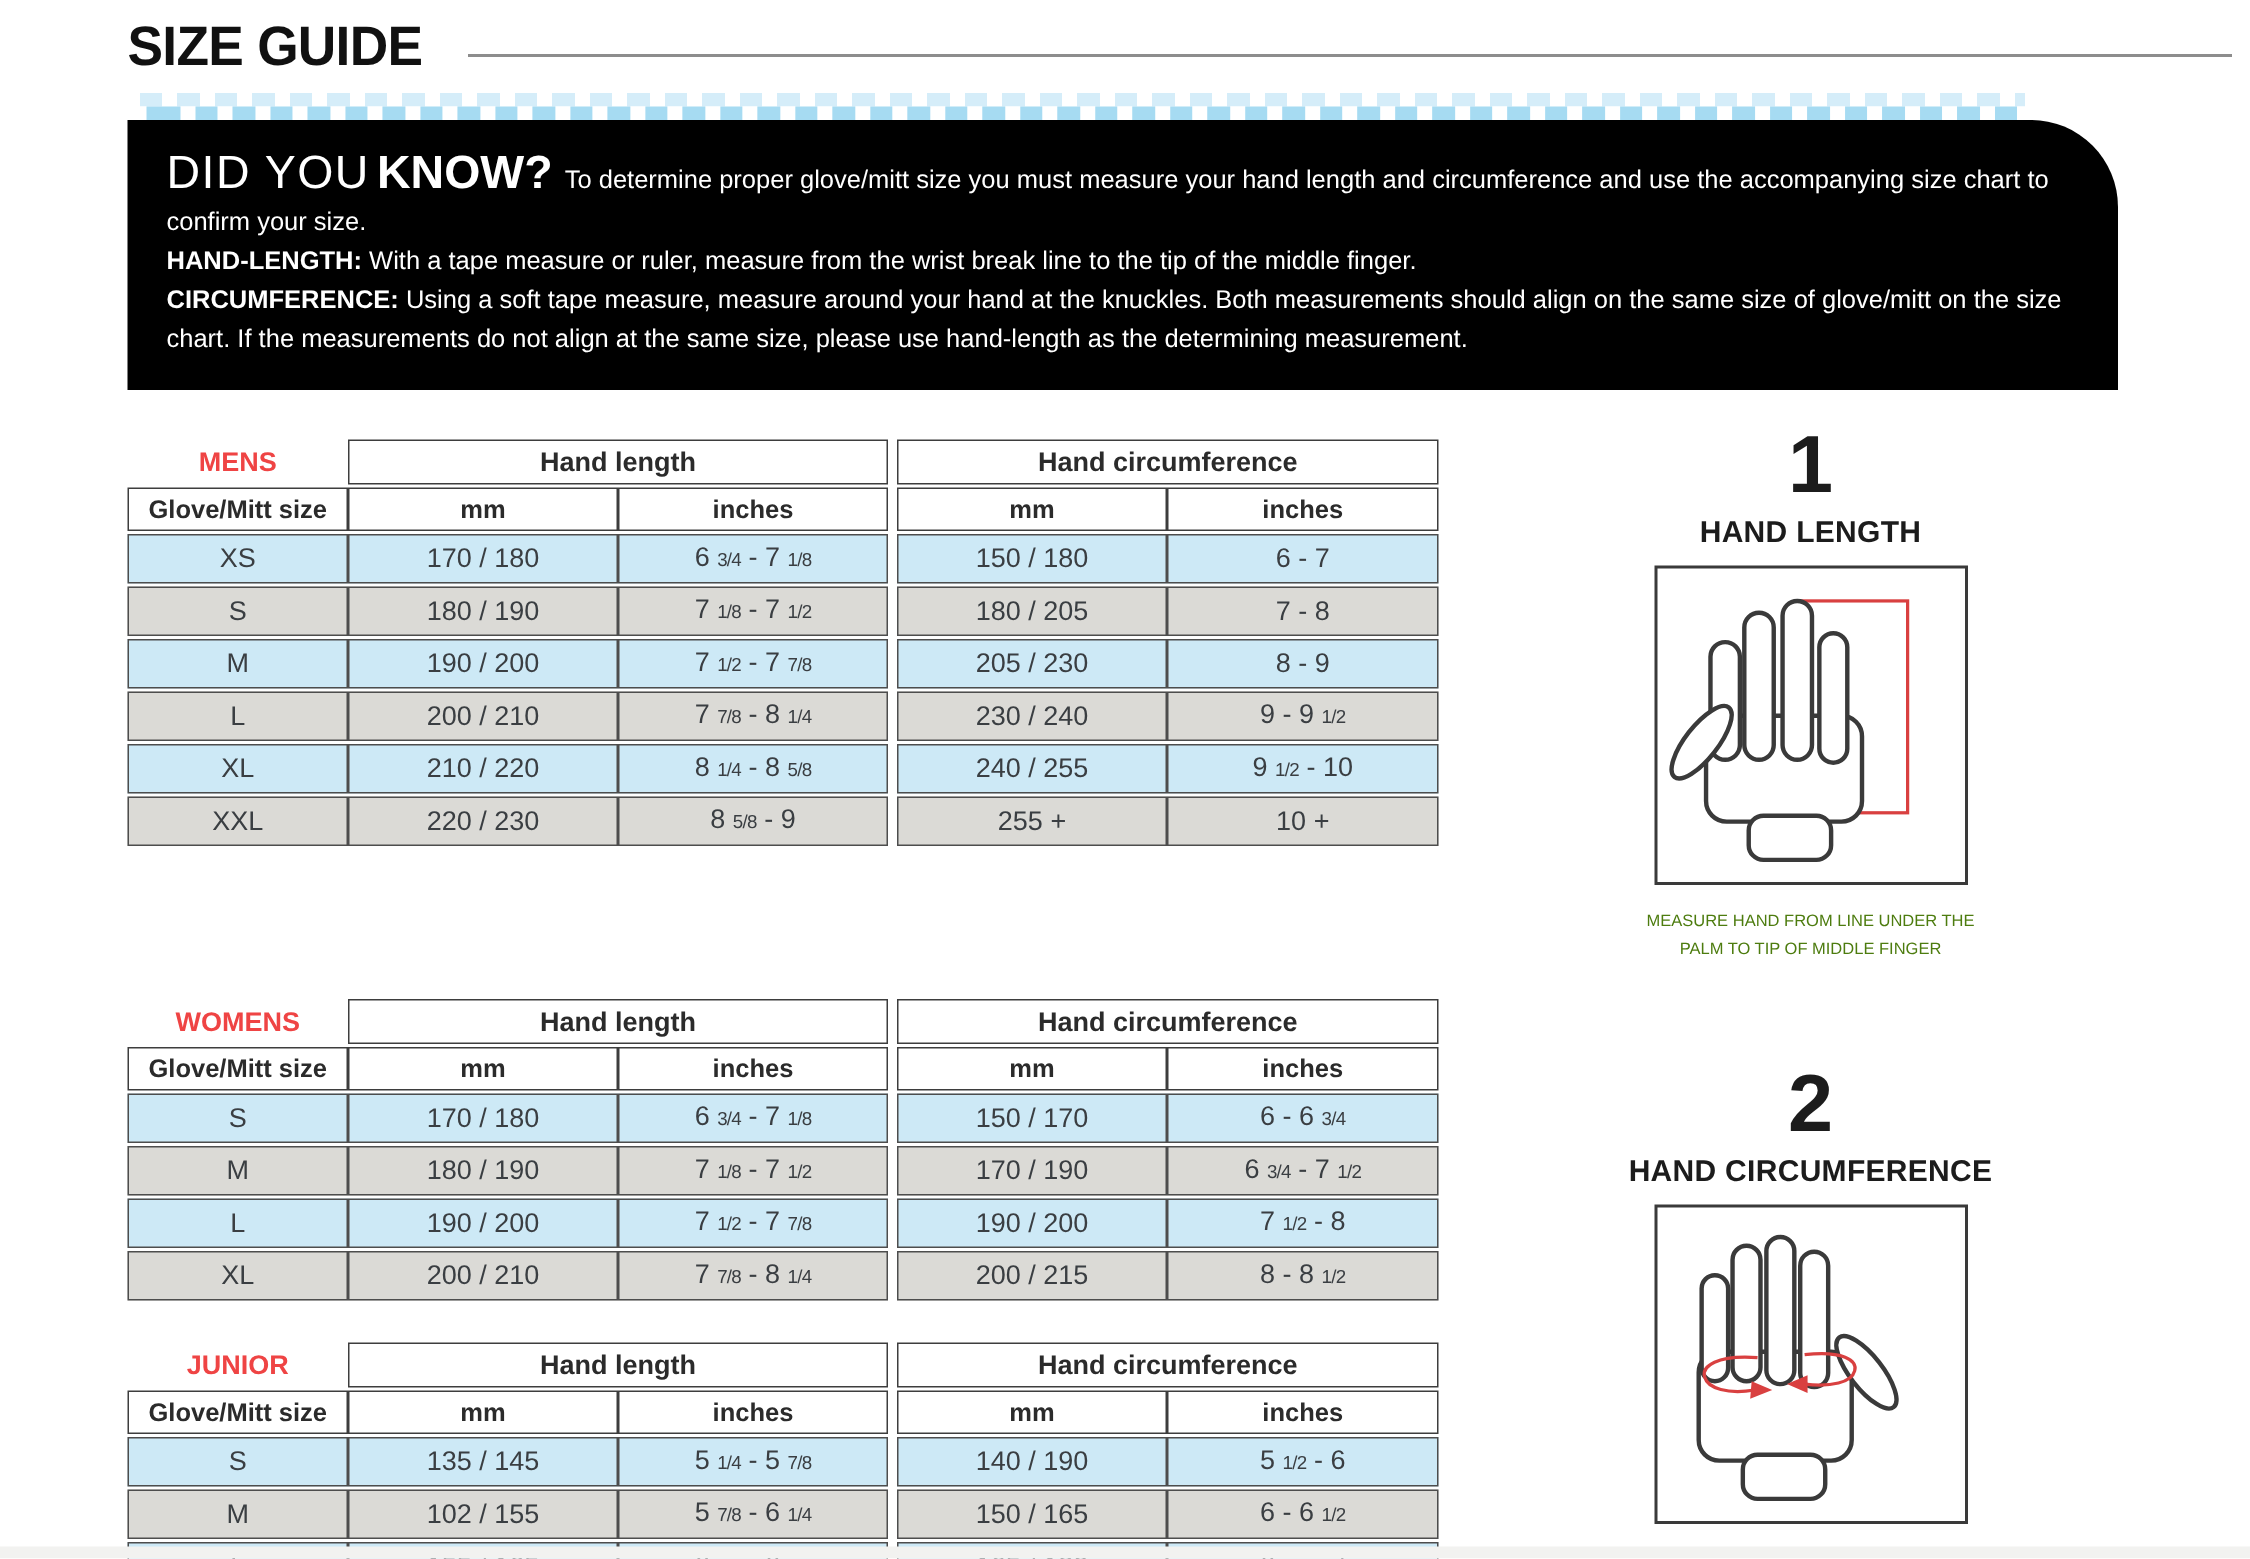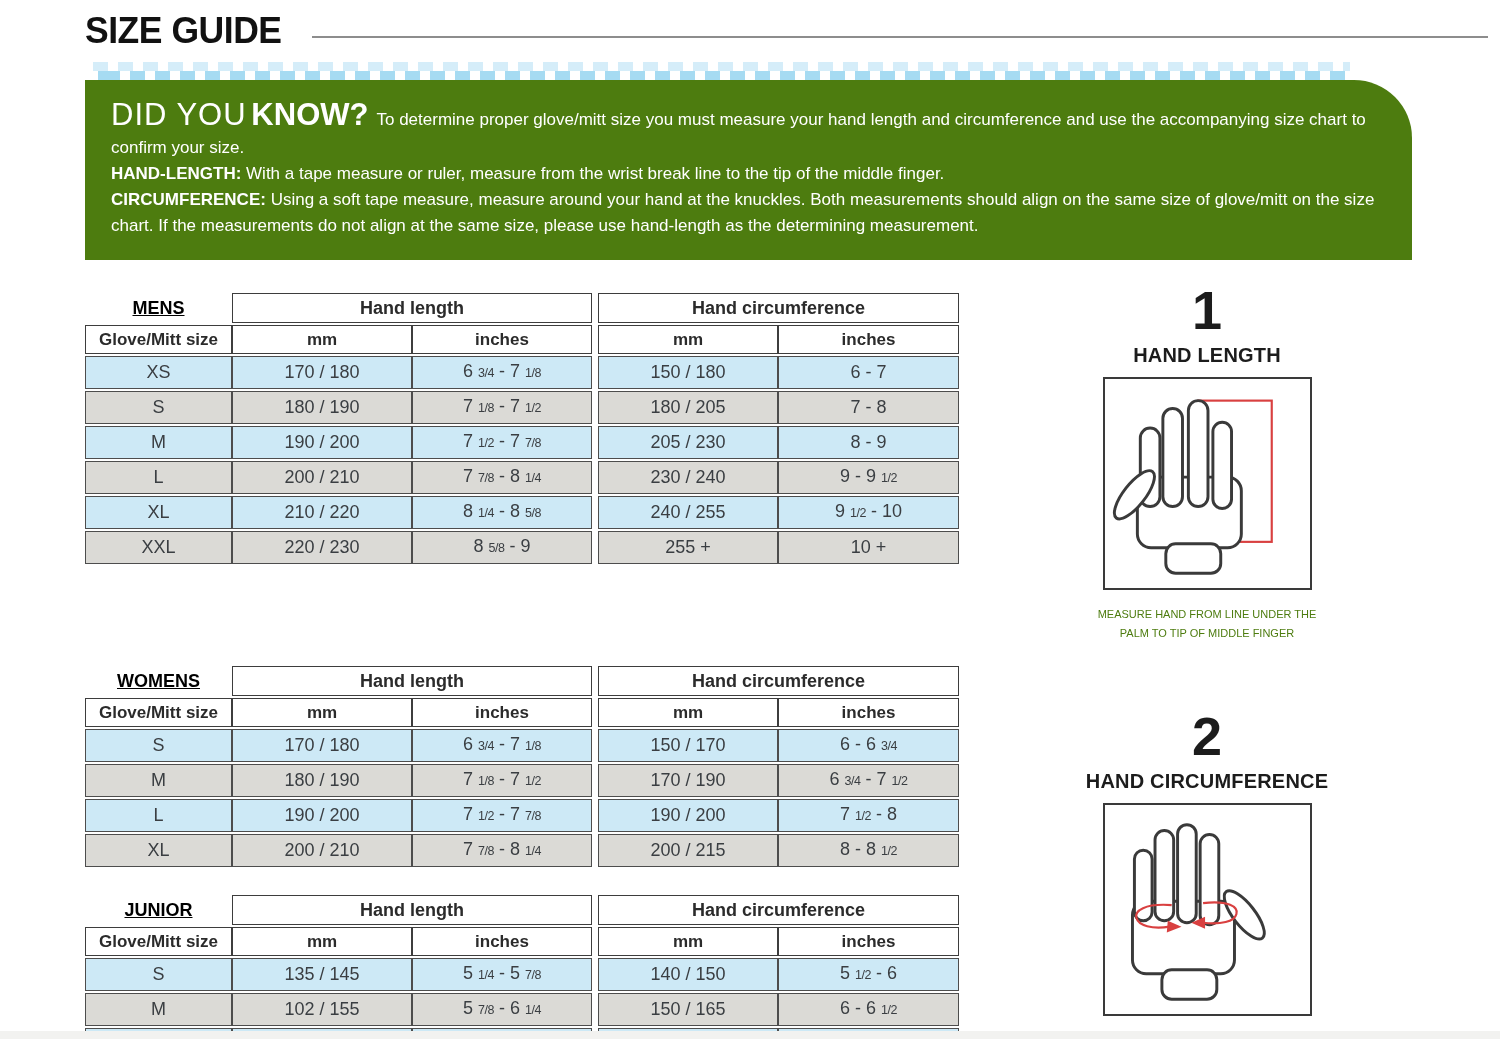--- a/index.html
+++ b/index.html
@@ -13,40 +13,40 @@
   .title-row { position: absolute; left: 85px; top: 10px; right: 12px; display: flex; align-items: center; }
   .title-row h1 { font-size: 37px; font-weight: 800; letter-spacing: -0.5px; color: #111; transform: scaleX(0.96); transform-origin: left; white-space: nowrap; }
   .title-rule { flex: 1; border-top: 2px solid #8d8d8d; margin-left: 22px; margin-top: 12px; }
 
   
   .banner-wrap { position: absolute; left: 85px; top: 62px; width: 1327px; }
   .dash-row { height: 9px; margin-left: 8px; width: calc(100% - 70px); }
   .dash-1 { background: repeating-linear-gradient(90deg, #d5edf9 0 15px, #ffffff 15px 25px); }
   .dash-2 { background: repeating-linear-gradient(90deg, #a6dbf2 0 15px, #ffffff 15px 25px); background-position: 12px 0; }
   .banner {
-    background: #4d7c0f; color: #fff; border-top-right-radius: 58px;
+    background: #000000; color: #fff; border-top-right-radius: 58px;
     min-height: 180px; padding: 15px 30px 2px 26px;
   }
   .banner p { font-size: 17px; line-height: 26px; }
   .banner .p1 { margin-bottom: 0; }
   .hl-light { font-size: 31px; font-weight: 300; letter-spacing: 1px; line-height: 40px; }
   .hl-bold  { font-size: 31px; font-weight: 800; line-height: 40px; margin-right: 8px; }
   .banner b { font-weight: 700; }
 
   
   .tables { position: absolute; left: 85px; top: 291px; width: 874px; }
   table.sizes { border-collapse: separate; border-spacing: 0 2px; table-layout: fixed; width: 874px; color: #3a3e42; }
   table.sizes td { text-align: center; padding: 0; height: 29px; line-height: 29px; font-size: 18px; overflow: hidden; }
   td.c { border: 1px solid #4d4d4d; }
   td.blue { background: #cde9f6; }
   td.gray { background: #dbdad6; }
   td.hdr { background: #fff; border: 1px solid #3d3d3d; font-weight: 700; color: #2b2b2b; }
   td.hdr.span { font-size: 18px; height: 28px; line-height: 28px; }
   td.hdr.sub  { font-size: 17px; height: 24px; line-height: 24px; }
-  td.group-cell { font-weight: 800; font-size: 20px; color: #000000; background: transparent; border: none; text-decoration: underline; }
+  td.group-cell { font-weight: 800; font-size: 20px; color: #ef4444; background: transparent; border: none; }
   td.gapcol { width: 6px; background: transparent; border: none; }
   .fr { font-size: 12.5px; letter-spacing: -0.5px; }
   .tbl-women { margin-top: 98px; }
   .tbl-junior { margin-top: 24px; }
 
   
   .steps { position: absolute; left: 1082px; top: 283px; width: 250px; text-align: center; color: #1c1c1c; }
   .step-num { font-size: 54px; line-height: 1; font-weight: 800; }
   .step-title { font-size: 20px; font-weight: 800; margin-top: 7px; white-space: nowrap; letter-spacing: 0.2px; }
   .step-box { width: 209px; height: 213px; border: 2px solid #3a3a3a; margin: 10px auto 0; background: #fff; }
@@ -242,21 +242,21 @@
         <td class="hdr sub">mm</td>
         <td class="hdr sub">inches</td>
       </tr>
     </thead>
     <tbody>
         <tr>
           <td class="c blue">S</td>
           <td class="c blue">135 / 145</td>
           <td class="c blue">5 <span class="fr">1/4</span> - 5 <span class="fr">7/8</span></td>
           <td class="gapcol"></td>
-          <td class="c blue">140 / 150</td>
+          <td class="c blue">140 / 190</td>
           <td class="c blue">5 <span class="fr">1/2</span> - 6</td>
         </tr>
         <tr>
           <td class="c gray">M</td>
           <td class="c gray">102 / 155</td>
           <td class="c gray">5 <span class="fr">7/8</span> - 6 <span class="fr">1/4</span></td>
           <td class="gapcol"></td>
           <td class="c gray">150 / 165</td>
           <td class="c gray">6 - 6 <span class="fr">1/2</span></td>
         </tr>

